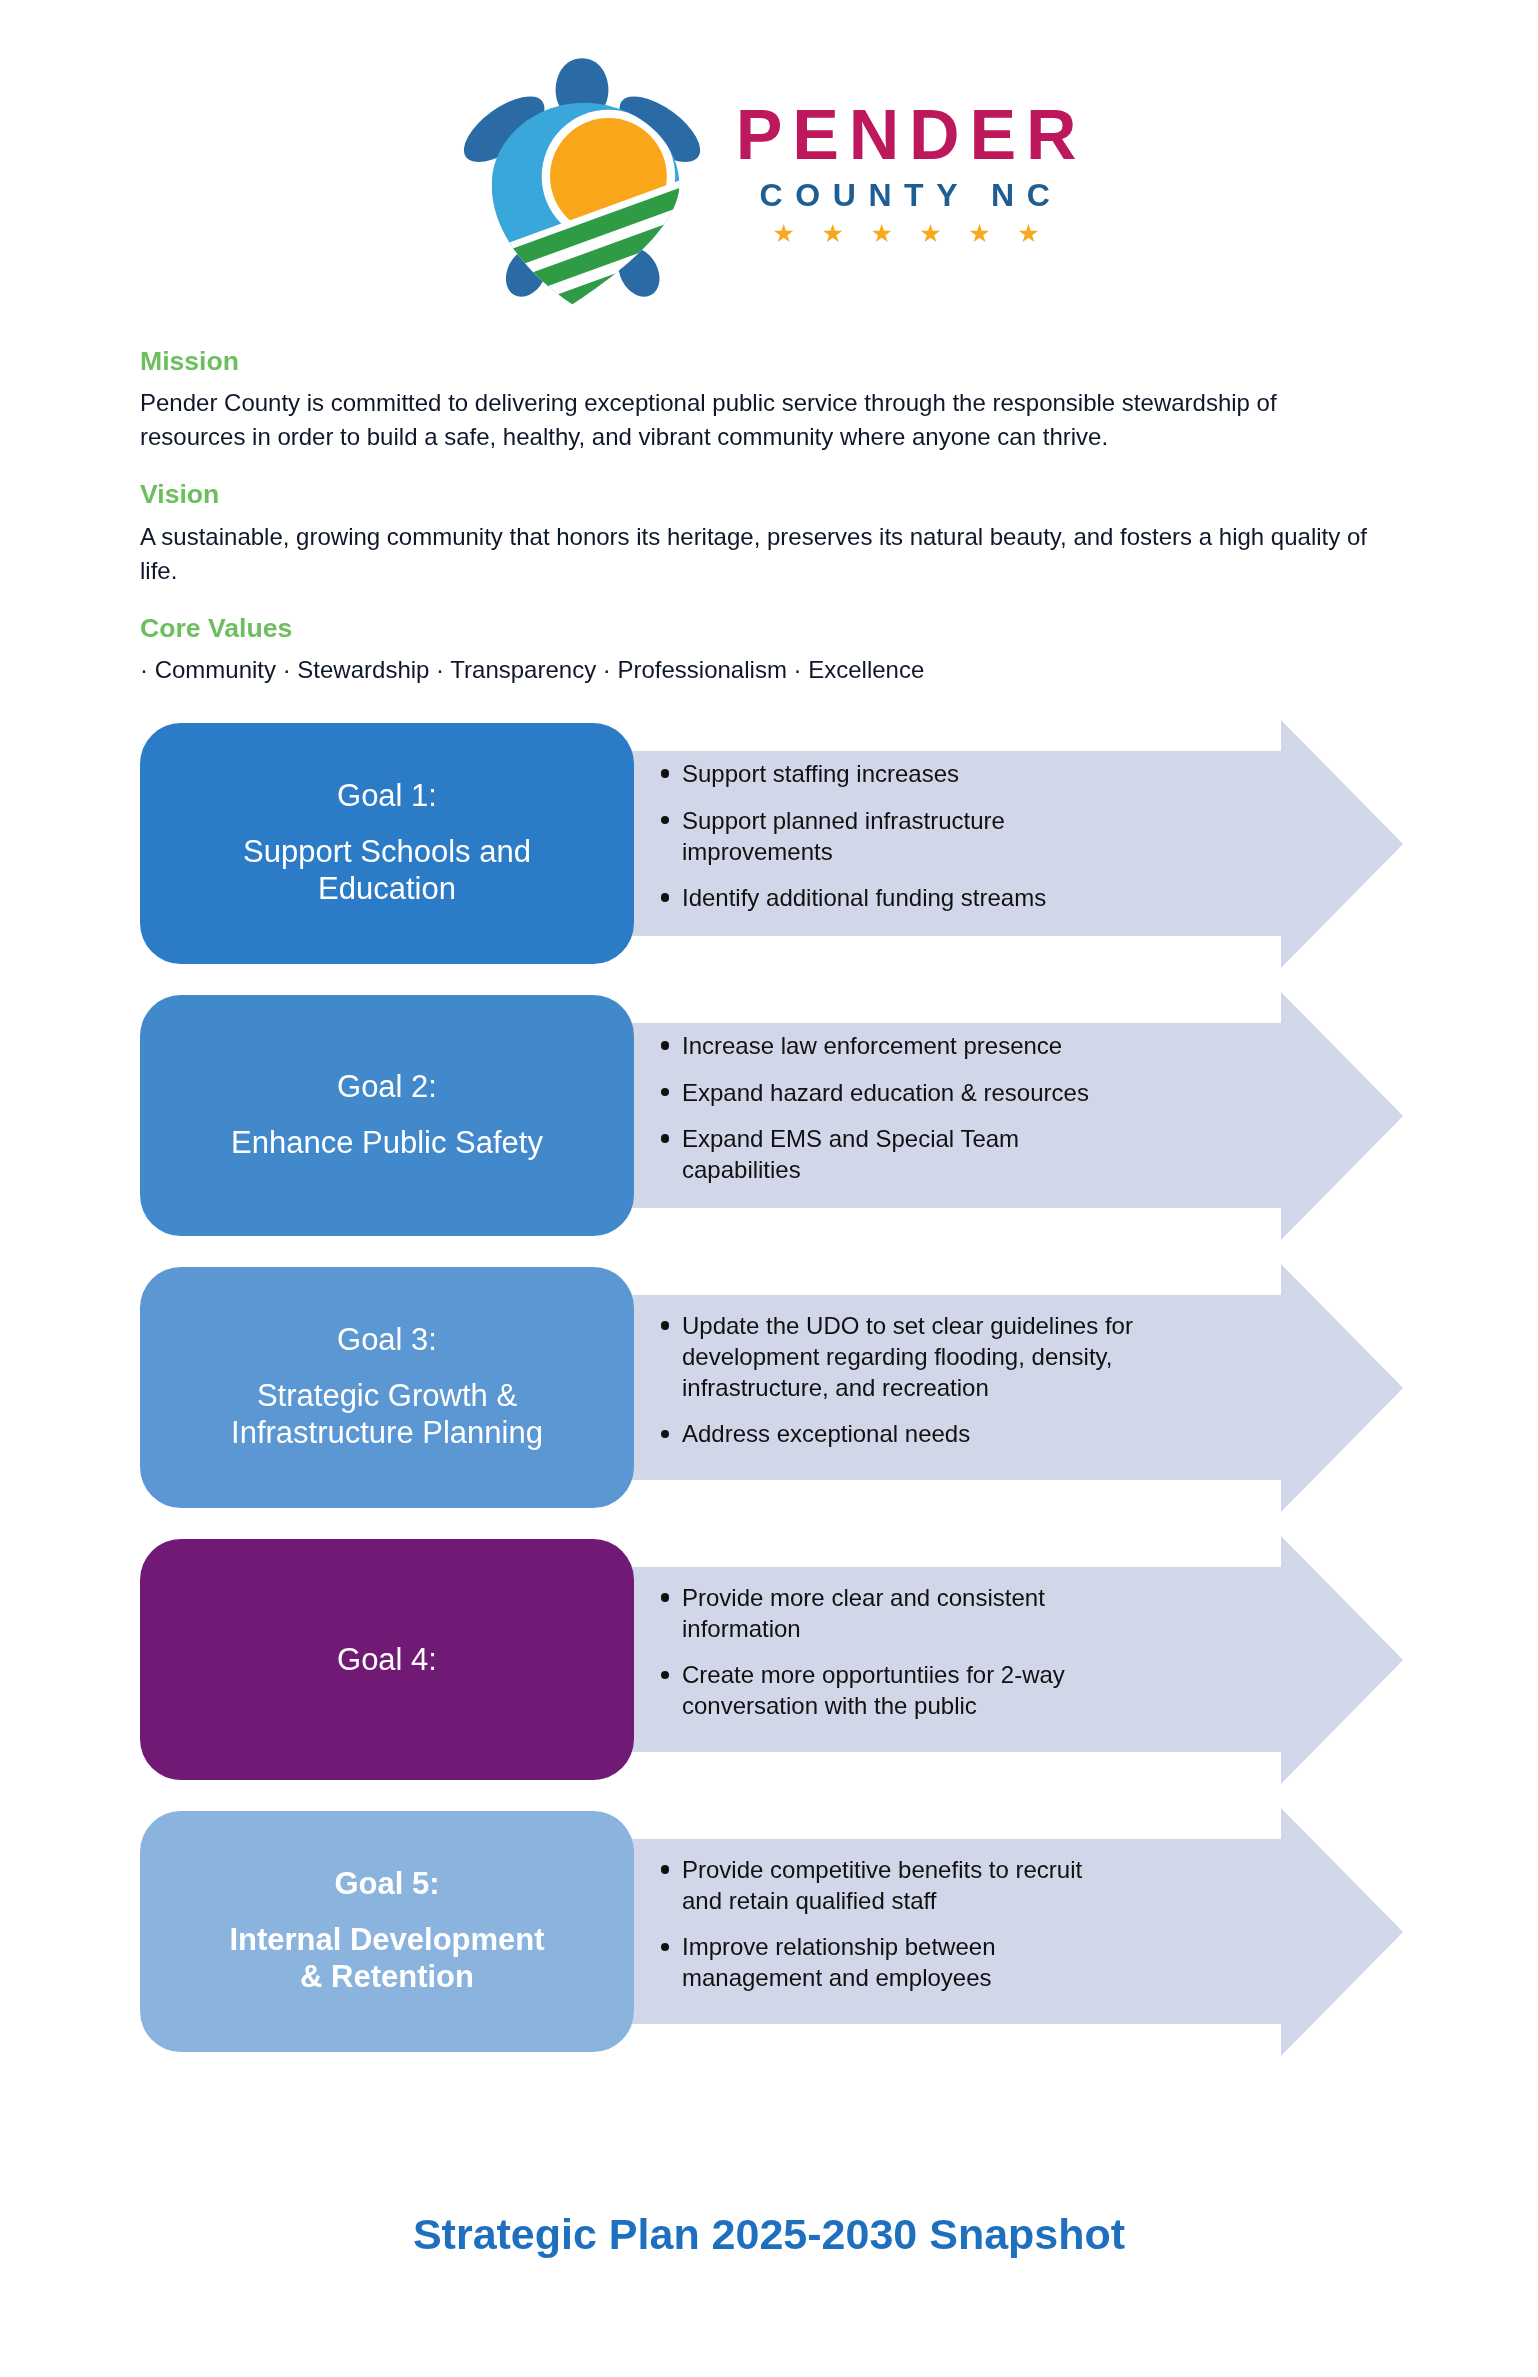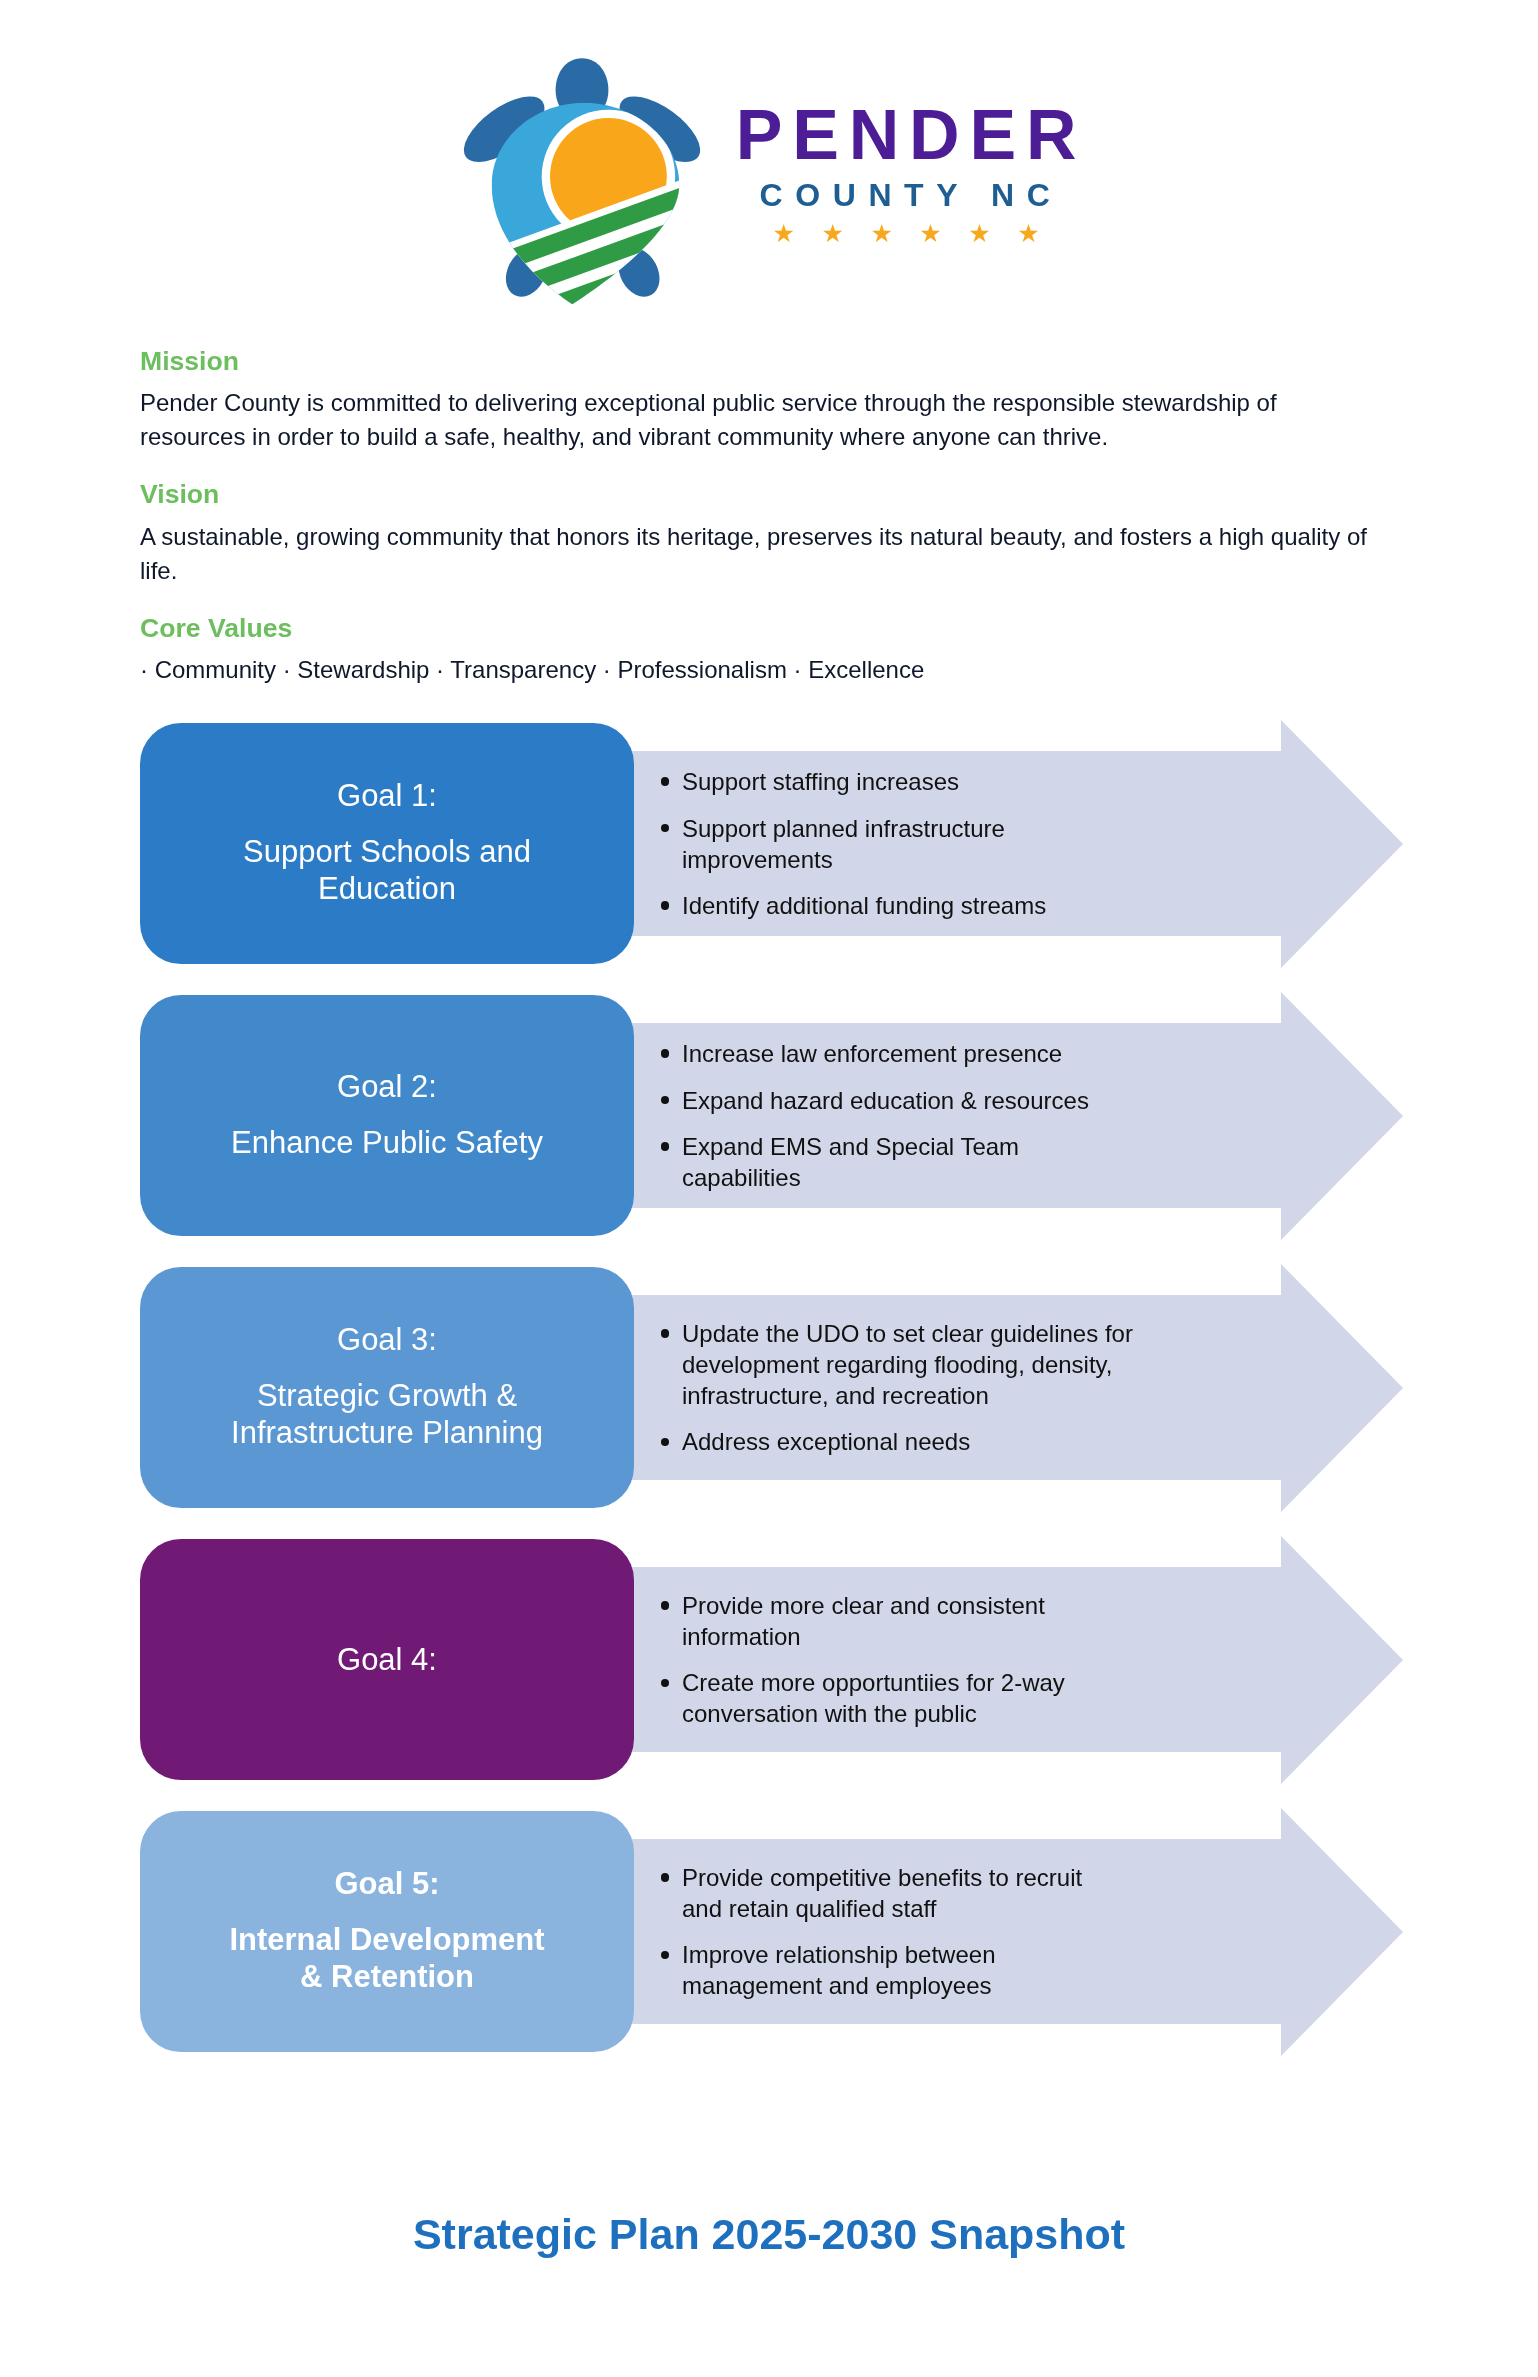--- a/index.html
+++ b/index.html
@@ -12,21 +12,21 @@
   }
   
   .logo-row {
     display: flex; justify-content: center; align-items: center;
     gap: 24px; padding-top: 43px; height: 278px;
   }
   .turtle { width: 260px; height: 278px; flex: 0 0 auto; }
   .logo-text { display: flex; flex-direction: column; align-items: center; margin-top: -18px; }
   .brand-name {
     font-size: 70px; font-weight: 800; letter-spacing: 9.8px;
-    color: #4c1d95; line-height: 1;
+    color: #be185d; line-height: 1;
   }
   .brand-sub {
     font-size: 32px; font-weight: 700; letter-spacing: 12.6px;
     color: #1e5e93; margin-top: 8.4px; line-height: 1;
   }
   .brand-stars {
     font-size: 25px; letter-spacing: 9.8px; color: #f8a81d;
     margin-top: 9.8px; line-height: 1;
   }
   
@@ -55,21 +55,21 @@
   }
   .goal-block {
     position: absolute; left: 0; top: 0; width: 494px; height: 241px;
     border-radius: 41px; z-index: 2;
     display: flex; flex-direction: column; justify-content: center; align-items: center;
     gap: 19.6px; color: #ffffff; text-align: center;
   }
   .goal-title { font-size: 31px; line-height: 1.1; }
   .goal-subtitle { font-size: 31px; line-height: 1.22; white-space: pre-line; padding: 0 21px; }
   .goal-bullets {
-    position: absolute; left: 521px; top: 28px; width: 489px; height: 185px;
+    position: absolute; left: 521px; top: 20px; width: 489px; height: 185px;
     display: flex; flex-direction: column; justify-content: center; gap: 15.4px;
     z-index: 2;
   }
   .bullet-item { display: flex; gap: 12.6px; }
   .bullet-dot {
     flex: 0 0 auto; width: 8.4px; height: 8.4px; border-radius: 50%;
     background: #111111; margin-top: 11.2px;
   }
   .bullet-text { font-size: 24px; line-height: 31px; color: #111111; white-space: pre-line; }
   

